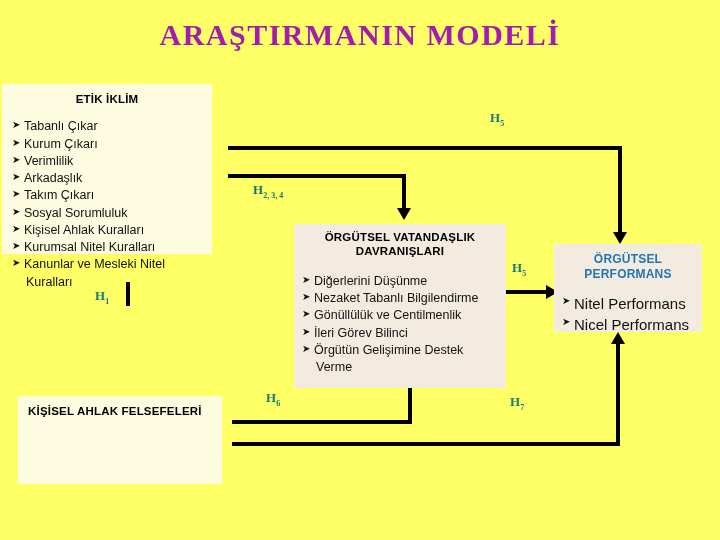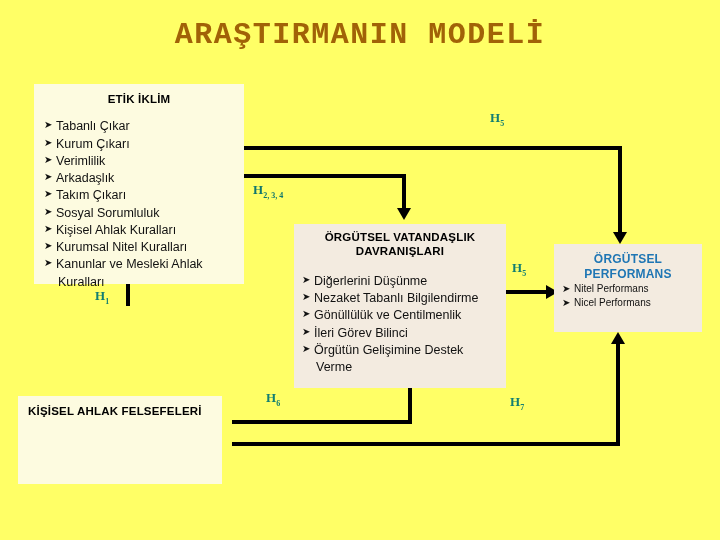--- a/index.html
+++ b/index.html
@@ -9,25 +9,25 @@
     font-family:"Liberation Sans", sans-serif;
     overflow:hidden;
     position:relative;
   }
   #stage{position:absolute;left:0;top:0;width:720px;height:540px;}
 
   .title{
     position:absolute;
     left:0;top:18px;width:720px;
     text-align:center;
-    font-family:Liberation Mono, monospace;
+    font-family:Liberation Serif, serif;
     font-size:30px;
     font-weight:bold;
     letter-spacing:1.5px;
-    color:#a16207;
+    color:#a21caf;
     white-space:nowrap;
   }
 
   .box{
     position:absolute;
     background:#FDFBE0;
     box-sizing:border-box;
   }
   .box.cream{background:#F3EBE0;}
 
@@ -115,32 +115,32 @@
   <div class="arrow right" style="left:546px;top:285px;"></div>
 
   <div class="ln" style="left:232px;top:420px;width:180px;height:4px;"></div>
   <div class="ln" style="left:408px;top:385px;width:4px;height:39px;"></div>
   <div class="arrow up" style="left:403px;top:376px;"></div>
 
   <div class="ln" style="left:232px;top:442px;width:388px;height:4px;"></div>
   <div class="ln" style="left:616px;top:342px;width:4px;height:104px;"></div>
   <div class="arrow up" style="left:611px;top:332px;"></div>
 
-  <div class="box" style="left:34px;top:84px;width:210px;height:200px;padding:8px 10px 6px 10px;">
+  <div class="box" style="left:2px;top:84px;width:210px;height:170px;padding:8px 10px 6px 10px;">
     <div class="box-title">ETİK İKLİM</div>
     <ul class="bullets" style="margin-top:12px;">
       <li>Tabanlı Çıkar</li>
       <li>Kurum Çıkarı</li>
       <li>Verimlilik</li>
       <li>Arkadaşlık</li>
       <li>Takım Çıkarı</li>
       <li>Sosyal Sorumluluk</li>
       <li>Kişisel Ahlak Kuralları</li>
       <li>Kurumsal Nitel Kuralları</li>
-      <li>Kanunlar ve Mesleki Ahlak</li>
+      <li>Kanunlar ve Mesleki Nitel</li>
       <li class="cont">Kuralları</li>
     </ul>
   </div>
 
   <div class="box" style="left:18px;top:396px;width:204px;height:88px;padding:8px 10px 6px 10px;">
     <div class="box-title" style="text-align:left;">KİŞİSEL AHLAK  FELSEFELERİ</div>
   </div>
 
   <div class="box cream" style="left:294px;top:224px;width:212px;height:164px;padding:6px 8px 6px 8px;">
     <div class="box-title">ÖRGÜTSEL VATANDAŞLIK</div>
@@ -151,21 +151,21 @@
       <li>Gönüllülük ve Centilmenlik</li>
       <li>İleri Görev Bilinci</li>
       <li>Örgütün Gelişimine Destek</li>
       <li class="cont">Verme</li>
     </ul>
   </div>
 
   <div class="box cream" style="left:554px;top:244px;width:148px;height:88px;padding:8px 8px 6px 8px;">
     <div class="box-title blue">ÖRGÜTSEL</div>
     <div class="box-title blue">PERFORMANS</div>
-    <ul class="bullets" style="margin-top:0;font-size:10px;">
+    <ul class="bullets" style="margin-top:12px;font-size:15px;">
       <li>Nitel Performans</li>
       <li>Nicel Performans</li>
     </ul>
   </div>
 
   <div class="hyp" style="left:95px;top:288px;">
     <span>H</span><sub>1</sub>
   </div>
 
   <div class="hyp navy" style="left:253px;top:182px;">

